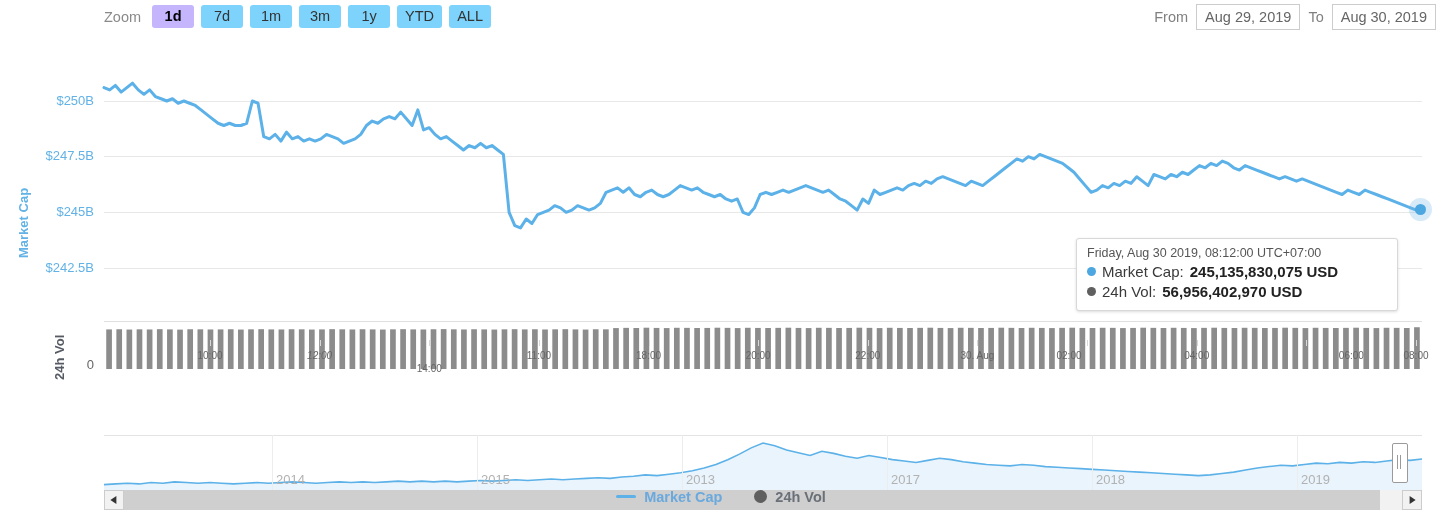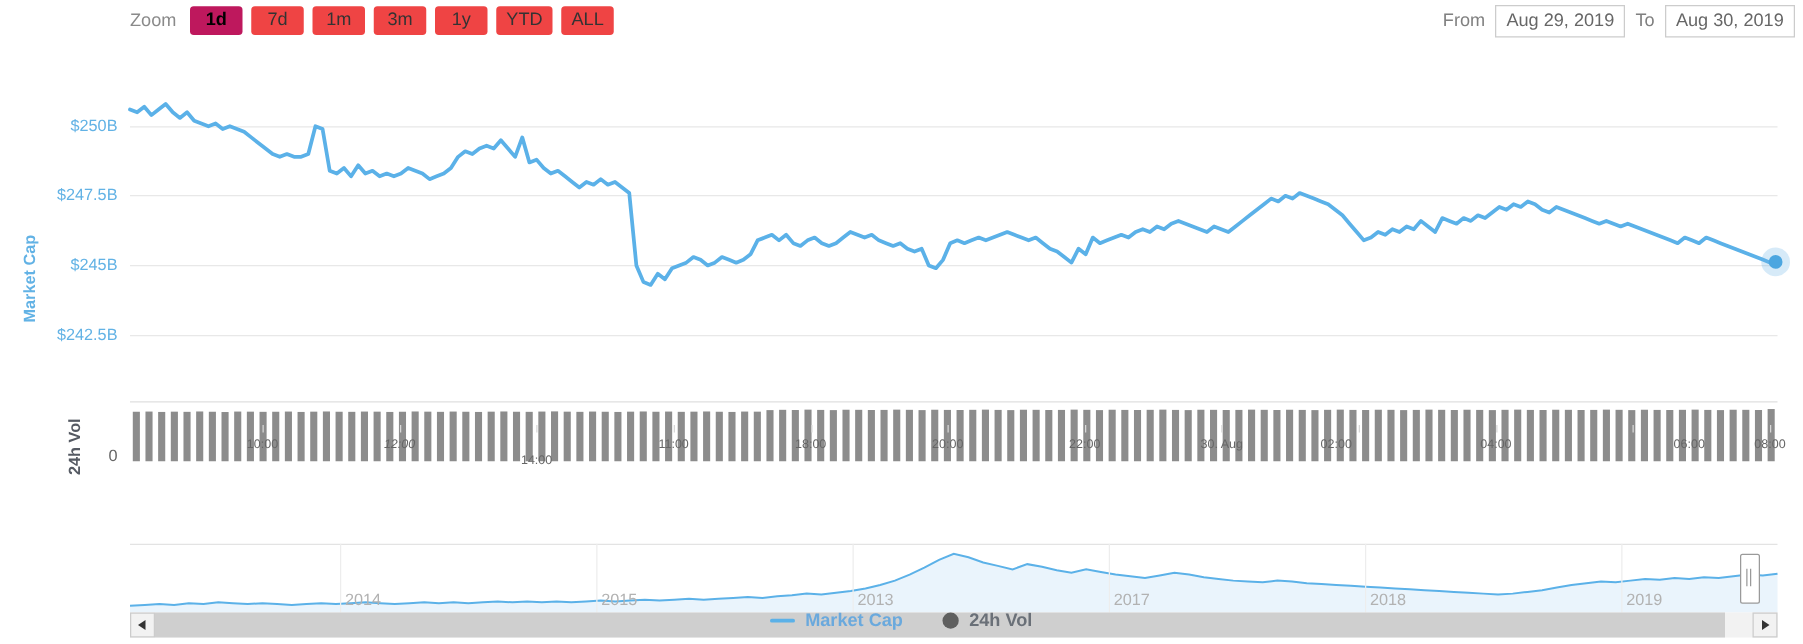--- a/index.html
+++ b/index.html
@@ -32,30 +32,30 @@
   .zoom-label {
     font-size: 14.5px;
     color: #8a8a8a;
     margin-right: 4px;
   }
   .zoom-btn {
     min-width: 26px;
     height: 23px;
     padding: 0 8px;
     border-radius: 3px;
-    background: #ef4444;
+    background: #7dd3fc;
     color: #333333;
     font-size: 14.5px;
     line-height: 23px;
     text-align: center;
     cursor: pointer;
     user-select: none;
   }
   .zoom-btn.active {
-    background: #be185d;
+    background: #c4b5fd;
     color: #000;
     font-weight: bold;
   }
 
   .daterange {
     position: absolute;
     right: 6px; top: 4px;
     display: flex;
     align-items: center;
     gap: 8px;
@@ -540,20 +540,33 @@
       <div class="xtick-mark" style="left: 1092.73px;"></div>
       <div class="xtick" style="left: 1092.73px;">04:00</div>
       <div class="xtick-mark" style="left: 1202.36px;"></div>
       <div class="xtick" style="left: 1202.36px; margin-left: 45px;">06:00</div>
       <div class="xtick-mark" style="left: 1312px;"></div>
       <div class="xtick" style="left: 1312px;">08:00</div>
     </div>
 
   <div class="hover-point" id="hover-point" style="left: 1415px; top: 164.216px;"></div>
 
+  <div class="tooltip">
+    <div class="tt-date">Friday, Aug 30 2019, 08:12:00 UTC+07:00</div>
+    <div class="tt-row">
+      <span class="tt-dot" style="background:#4ca6e0"></span>
+      <span>Market Cap:</span>
+      <span class="tt-val">245,135,830,075 USD</span>
+    </div>
+    <div class="tt-row">
+      <span class="tt-dot" style="background:#5f5f5f"></span>
+      <span>24h Vol:</span>
+      <span class="tt-val">56,956,402,970 USD</span>
+    </div>
+  </div>
 
   <div class="navigator">
     <div class="nav-bg"></div>
     <svg class="svg-layer" id="nav-svg" viewBox="0 0 1318 55" preserveAspectRatio="none">
         <path d="M0.00,49.61 L11.77,48.92 L23.54,48.23 L35.30,48.92 L47.07,47.53 L58.84,48.23 L70.61,46.84 L82.38,47.53 L94.14,48.23 L105.91,47.53 L117.68,48.23 L129.45,48.92 L141.21,48.23 L152.98,47.53 L164.75,48.23 L176.52,47.53 L188.29,46.84 L200.05,47.53 L211.82,48.23 L223.59,47.53 L235.36,46.84 L247.13,47.53 L258.89,46.84 L270.66,47.53 L282.43,46.84 L294.20,46.15 L305.96,46.84 L317.73,46.15 L329.50,46.84 L341.27,46.15 L353.04,46.84 L364.80,46.15 L376.57,45.45 L388.34,46.15 L400.11,45.45 L411.88,44.76 L423.64,45.45 L435.41,44.76 L447.18,44.06 L458.95,44.76 L470.71,44.06 L482.48,43.37 L494.25,42.68 L506.02,43.37 L517.79,41.98 L529.55,41.29 L541.32,39.90 L553.09,40.60 L564.86,39.21 L576.63,37.82 L588.39,35.74 L600.16,32.97 L611.93,29.50 L623.70,24.65 L635.46,19.10 L647.23,12.85 L659.00,8.00 L670.77,10.77 L682.54,14.94 L694.30,17.71 L706.07,20.48 L717.84,16.32 L729.61,18.40 L741.38,21.18 L753.14,23.26 L764.91,20.48 L776.68,22.56 L788.45,24.65 L800.21,26.03 L811.98,27.42 L823.75,25.34 L835.52,23.26 L847.29,24.65 L859.05,26.73 L870.82,28.11 L882.59,29.50 L894.36,30.19 L906.13,30.89 L917.89,29.50 L929.66,30.19 L941.43,31.58 L953.20,32.27 L964.96,32.97 L976.73,33.66 L988.50,34.35 L1000.27,35.05 L1012.04,35.74 L1023.80,36.44 L1035.57,37.13 L1047.34,37.82 L1059.11,38.52 L1070.88,39.21 L1082.64,39.90 L1094.41,40.60 L1106.18,39.90 L1117.95,38.52 L1129.71,37.13 L1141.48,35.05 L1153.25,32.97 L1165.02,31.58 L1176.79,30.19 L1188.55,30.89 L1200.32,29.50 L1212.09,28.11 L1223.86,28.81 L1235.63,27.42 L1247.39,28.11 L1259.16,26.73 L1270.93,27.42 L1282.70,26.03 L1294.46,24.65 L1306.23,25.34 L1318.00,23.95 L1318,55 L0,55 Z" fill="#eaf4fc"></path>
         <path d="M0.00,49.61 L11.77,48.92 L23.54,48.23 L35.30,48.92 L47.07,47.53 L58.84,48.23 L70.61,46.84 L82.38,47.53 L94.14,48.23 L105.91,47.53 L117.68,48.23 L129.45,48.92 L141.21,48.23 L152.98,47.53 L164.75,48.23 L176.52,47.53 L188.29,46.84 L200.05,47.53 L211.82,48.23 L223.59,47.53 L235.36,46.84 L247.13,47.53 L258.89,46.84 L270.66,47.53 L282.43,46.84 L294.20,46.15 L305.96,46.84 L317.73,46.15 L329.50,46.84 L341.27,46.15 L353.04,46.84 L364.80,46.15 L376.57,45.45 L388.34,46.15 L400.11,45.45 L411.88,44.76 L423.64,45.45 L435.41,44.76 L447.18,44.06 L458.95,44.76 L470.71,44.06 L482.48,43.37 L494.25,42.68 L506.02,43.37 L517.79,41.98 L529.55,41.29 L541.32,39.90 L553.09,40.60 L564.86,39.21 L576.63,37.82 L588.39,35.74 L600.16,32.97 L611.93,29.50 L623.70,24.65 L635.46,19.10 L647.23,12.85 L659.00,8.00 L670.77,10.77 L682.54,14.94 L694.30,17.71 L706.07,20.48 L717.84,16.32 L729.61,18.40 L741.38,21.18 L753.14,23.26 L764.91,20.48 L776.68,22.56 L788.45,24.65 L800.21,26.03 L811.98,27.42 L823.75,25.34 L835.52,23.26 L847.29,24.65 L859.05,26.73 L870.82,28.11 L882.59,29.50 L894.36,30.19 L906.13,30.89 L917.89,29.50 L929.66,30.19 L941.43,31.58 L953.20,32.27 L964.96,32.97 L976.73,33.66 L988.50,34.35 L1000.27,35.05 L1012.04,35.74 L1023.80,36.44 L1035.57,37.13 L1047.34,37.82 L1059.11,38.52 L1070.88,39.21 L1082.64,39.90 L1094.41,40.60 L1106.18,39.90 L1117.95,38.52 L1129.71,37.13 L1141.48,35.05 L1153.25,32.97 L1165.02,31.58 L1176.79,30.19 L1188.55,30.89 L1200.32,29.50 L1212.09,28.11 L1223.86,28.81 L1235.63,27.42 L1247.39,28.11 L1259.16,26.73 L1270.93,27.42 L1282.70,26.03 L1294.46,24.65 L1306.23,25.34 L1318.00,23.95" fill="none" stroke="#5bb1e8" stroke-width="1.6" vector-effect="non-scaling-stroke"></path>
       </svg>
     <div class="nav-handle" id="nav-handle-right" style="left: 1288px;">
       <i class="a"></i>
         <i class="b"></i>

